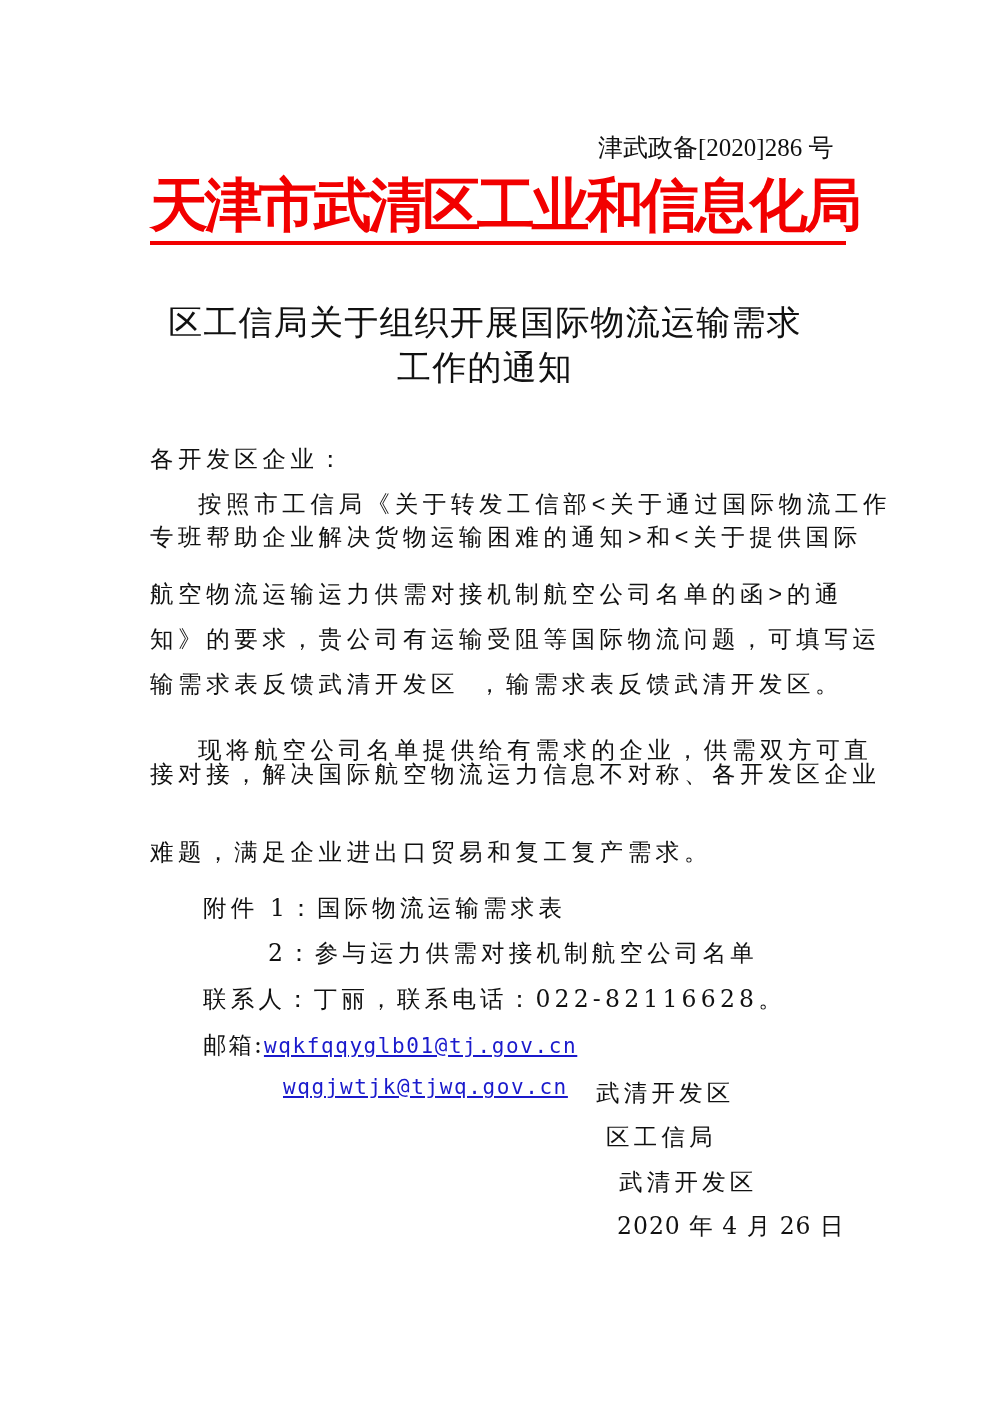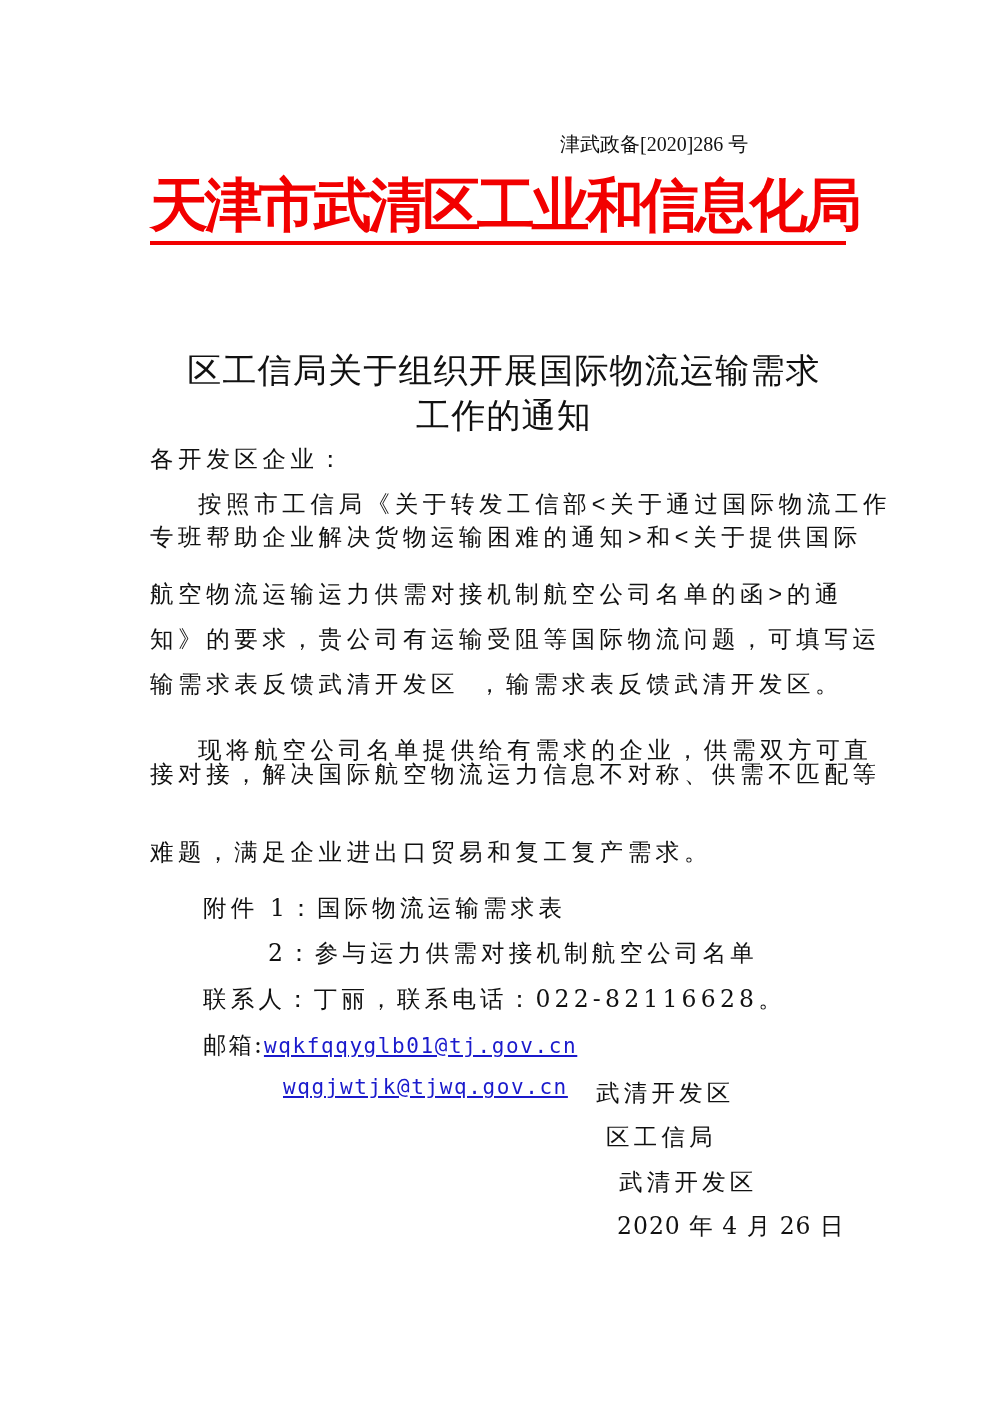--- a/index.html
+++ b/index.html
@@ -11,22 +11,22 @@
       width: 992px;
       height: 1403px;
       position: relative;
       overflow: hidden;
       font-family: "DejaVu Serif", "Liberation Serif", serif;
       color: #111111;
     }
     .abs { position: absolute; white-space: nowrap; }
 
     .doc-number {
-      left: 560px; top: 131px;
-      font-size: 20px;
+      left: 598px; top: 131px;
+      font-size: 25px;
       font-family: "Liberation Serif", "DejaVu Serif", serif;
       color: #111;
       letter-spacing: 0px;
     }
     .org-title {
       left: 150px; top: 172px;
       width: 696px;
       font-size: 58px;
       line-height: 66px;
       font-weight: bold;
@@ -35,27 +35,26 @@
       letter-spacing: -3.5px;
       transform: scaleY(1.0);
       text-align: left;
     }
     .red-rule {
       left: 150px; top: 241px;
       width: 696px; height: 4px;
       background: #f20000;
     }
     .notice-title {
-      left: 154px; width: 700px;
+      left: 135px; width: 700px;
       text-align: center;
       font-size: 34px;
       font-family: "DejaVu Sans", "Liberation Sans", sans-serif;
       font-weight: normal;
       color: #111;
-      margin-top: 48px;
     }
     .notice-title.l1 { top: 300px; letter-spacing: 1.2px; }
     .notice-title.l2 { top: 345px; letter-spacing: 1.2px; }
 
     .body-line {
       left: 150px;
       font-size: 23.5px;
       letter-spacing: 4.6px;
       color: #111;
       font-family: Liberation Mono, monospace;
@@ -86,21 +85,21 @@
 
 <div class="abs body-line" style="top:443px;">各开发区企业：</div>
 
 <div class="abs body-line indent" style="top:488px;text-align:right;">按照市工信局《关于转发工信部&lt;关于通过国际物流工作</div>
 <div class="abs body-line" style="top:521px;">专班帮助企业解决货物运输困难的通知&gt;和&lt;关于提供国际</div>
 <div class="abs body-line" style="top:578px;">航空物流运输运力供需对接机制航空公司名单的函&gt;的通</div>
 <div class="abs body-line" style="top:623px;">知》的要求，贵公司有运输受阻等国际物流问题，可填写运</div>
 <div class="abs body-line" style="top:668px;">输需求表反馈武清开发区 ，输需求表反馈武清开发区。</div>
 
 <div class="abs body-line indent" style="top:734px;">现将航空公司名单提供给有需求的企业，供需双方可直</div>
-<div class="abs body-line" style="top:758px;">接对接，解决国际航空物流运力信息不对称、供需不匹配等</div>
+<div class="abs body-line" style="top:758px;">接对接，解决国际航空物流运力信息不对称、各开发区企业</div>
 <div class="abs body-line" style="top:836px;">难题，满足企业进出口贸易和复工复产需求。</div>
 
 <div class="abs att-line" style="top:892px;">附件 1：国际物流运输需求表</div>
 <div class="abs att-line2" style="top:937px;">2：参与运力供需对接机制航空公司名单</div>
 
 <div class="abs att-line" style="top:983px;">联系人：丁丽，联系电话：022-82116628。</div>
 
 <div class="abs att-line" style="top:1029px;">
   <span style="letter-spacing:2px;">邮箱:</span><a class="email-link">wqkfqqyglb01@tj.gov.cn</a>
 </div>

